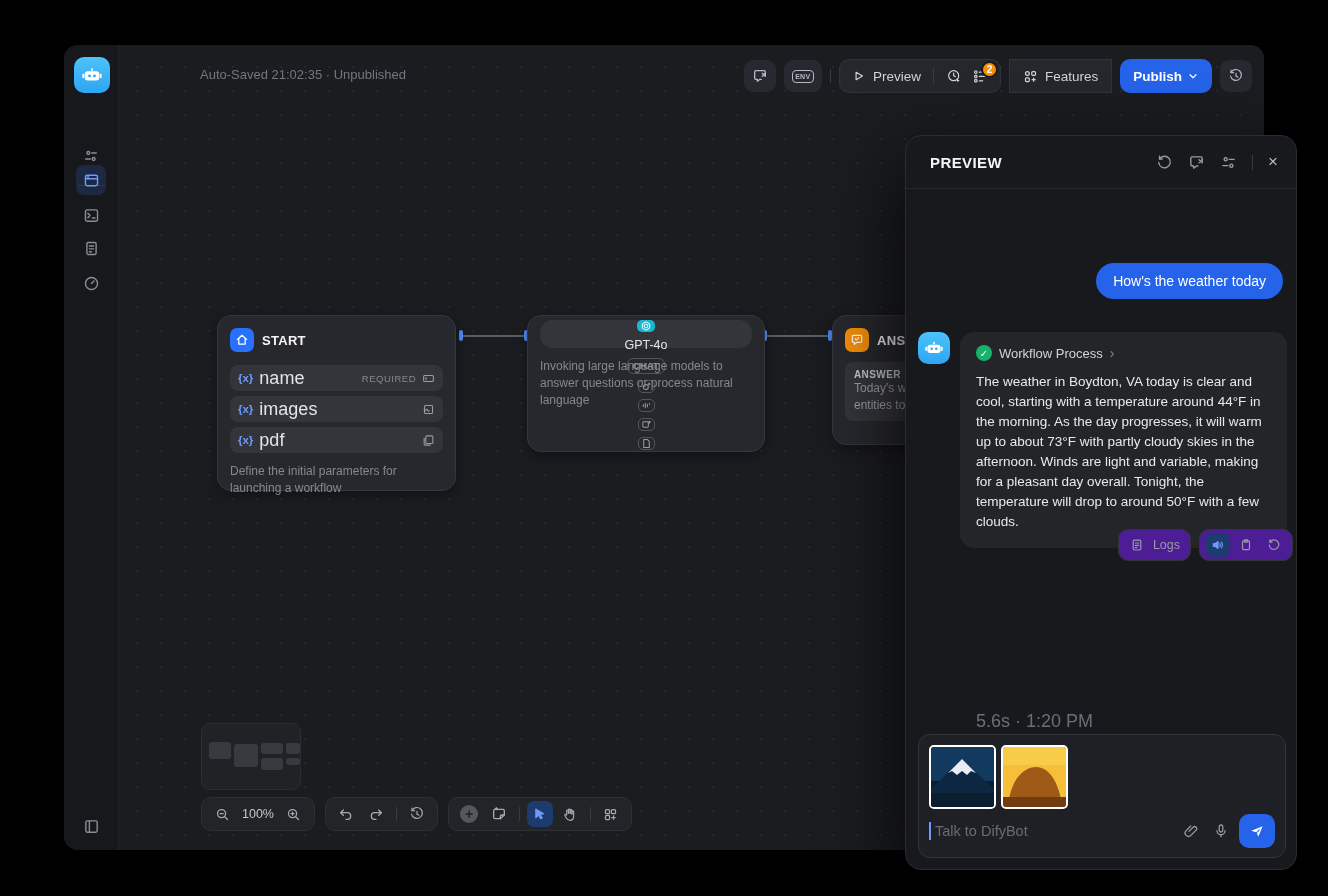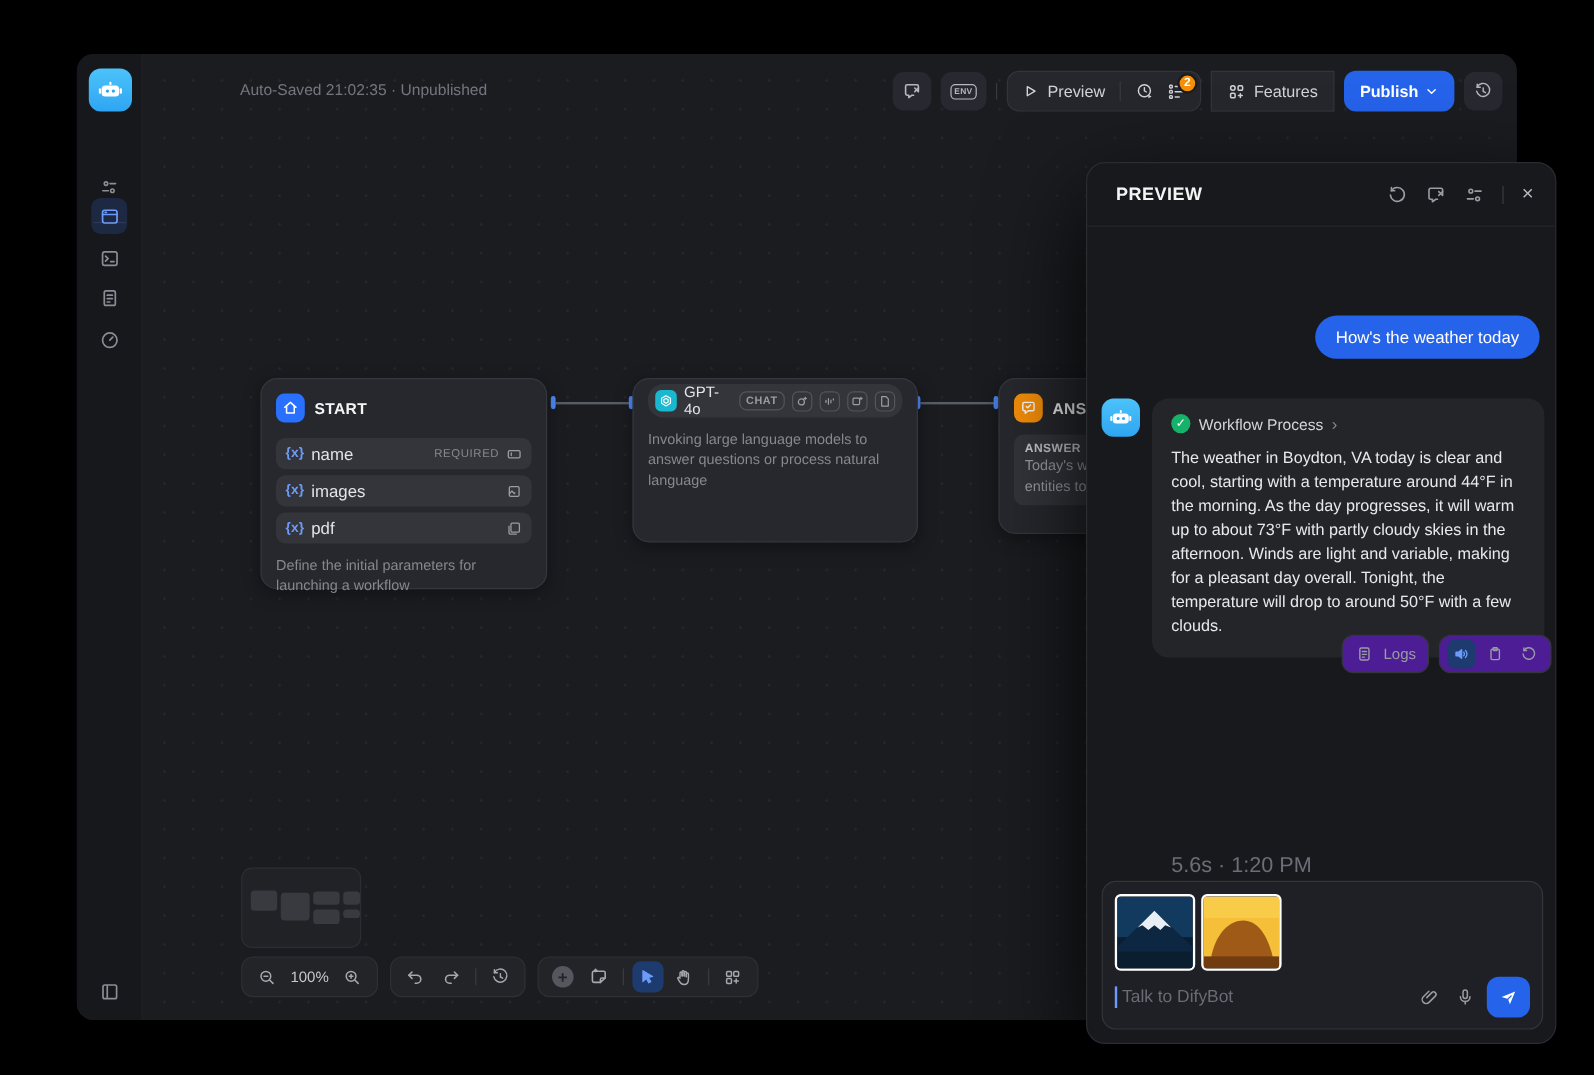--- a/index.html
+++ b/index.html
@@ -50,26 +50,26 @@
 
   
   .node { position:absolute; background:#27282d; border:1px solid #36373d; border-radius:14px;
     box-shadow:0 4px 14px rgba(0,0,0,.35); }
   .node-head { display:flex; align-items:center; gap:8px; padding:12px 12px 8px 12px; }
   .node-ico { width:24px; height:24px; border-radius:7px; display:flex; align-items:center; justify-content:center; }
   .node-title { color:#f4f4f5; font-size:13px; font-weight:700; letter-spacing:.3px; }
   .vrow { margin:5px 12px 0 12px; height:26px; background:#34353b; border-radius:8px;
     display:flex; align-items:center; gap:6px; padding:0 8px; }
   .vx { color:#6d9bfa; font-size:11.5px; font-weight:700; }
-  .vname { color:#e3e4e8; font-size:14px; flex:1; }
+  .vname { color:#e3e4e8; font-size:18px; flex:1; }
   .vbadge { color:#85888f; font-size:9.5px; letter-spacing:.5px; }
   .vtype { color:#9a9ca3; display:flex; }
   .node-desc { color:#85888f; font-size:12px; line-height:17px; padding:10px 12px 12px 12px; }
   .model-row { margin:4px 12px 0 12px; height:28px; background:#34353b; border-radius:13px;
-    display:flex; align-items:center; gap:6px; padding:0 6px; }
+    display:flex; align-items:center; gap:6px; padding:0 6px;flex-direction:column; }
   .model-name { color:#e3e4e8; font-size:12.5px; flex:1; }
   .chat-pill { border:1px solid #53555c; color:#9a9ca3; font-size:9px; letter-spacing:.5px;
     border-radius:6px; padding:2px 5px; font-weight:700; }
   .cap-pill { width:17px; height:17px; border:1px solid #53555c; border-radius:5px;
     display:flex; align-items:center; justify-content:center; color:#9a9ca3; }
   .ans-box { margin:2px 12px 12px 12px; background:#34353b; border-radius:8px; padding:7px 9px; width:220px; }
   .ans-label { color:#c7c9ce; font-size:10px; font-weight:700; letter-spacing:.4px; }
   .ans-text { color:#9a9ca3; font-size:12px; line-height:17px; white-space:nowrap; overflow:hidden; }
   .ans-var { color:#6d9bfa; }
 

